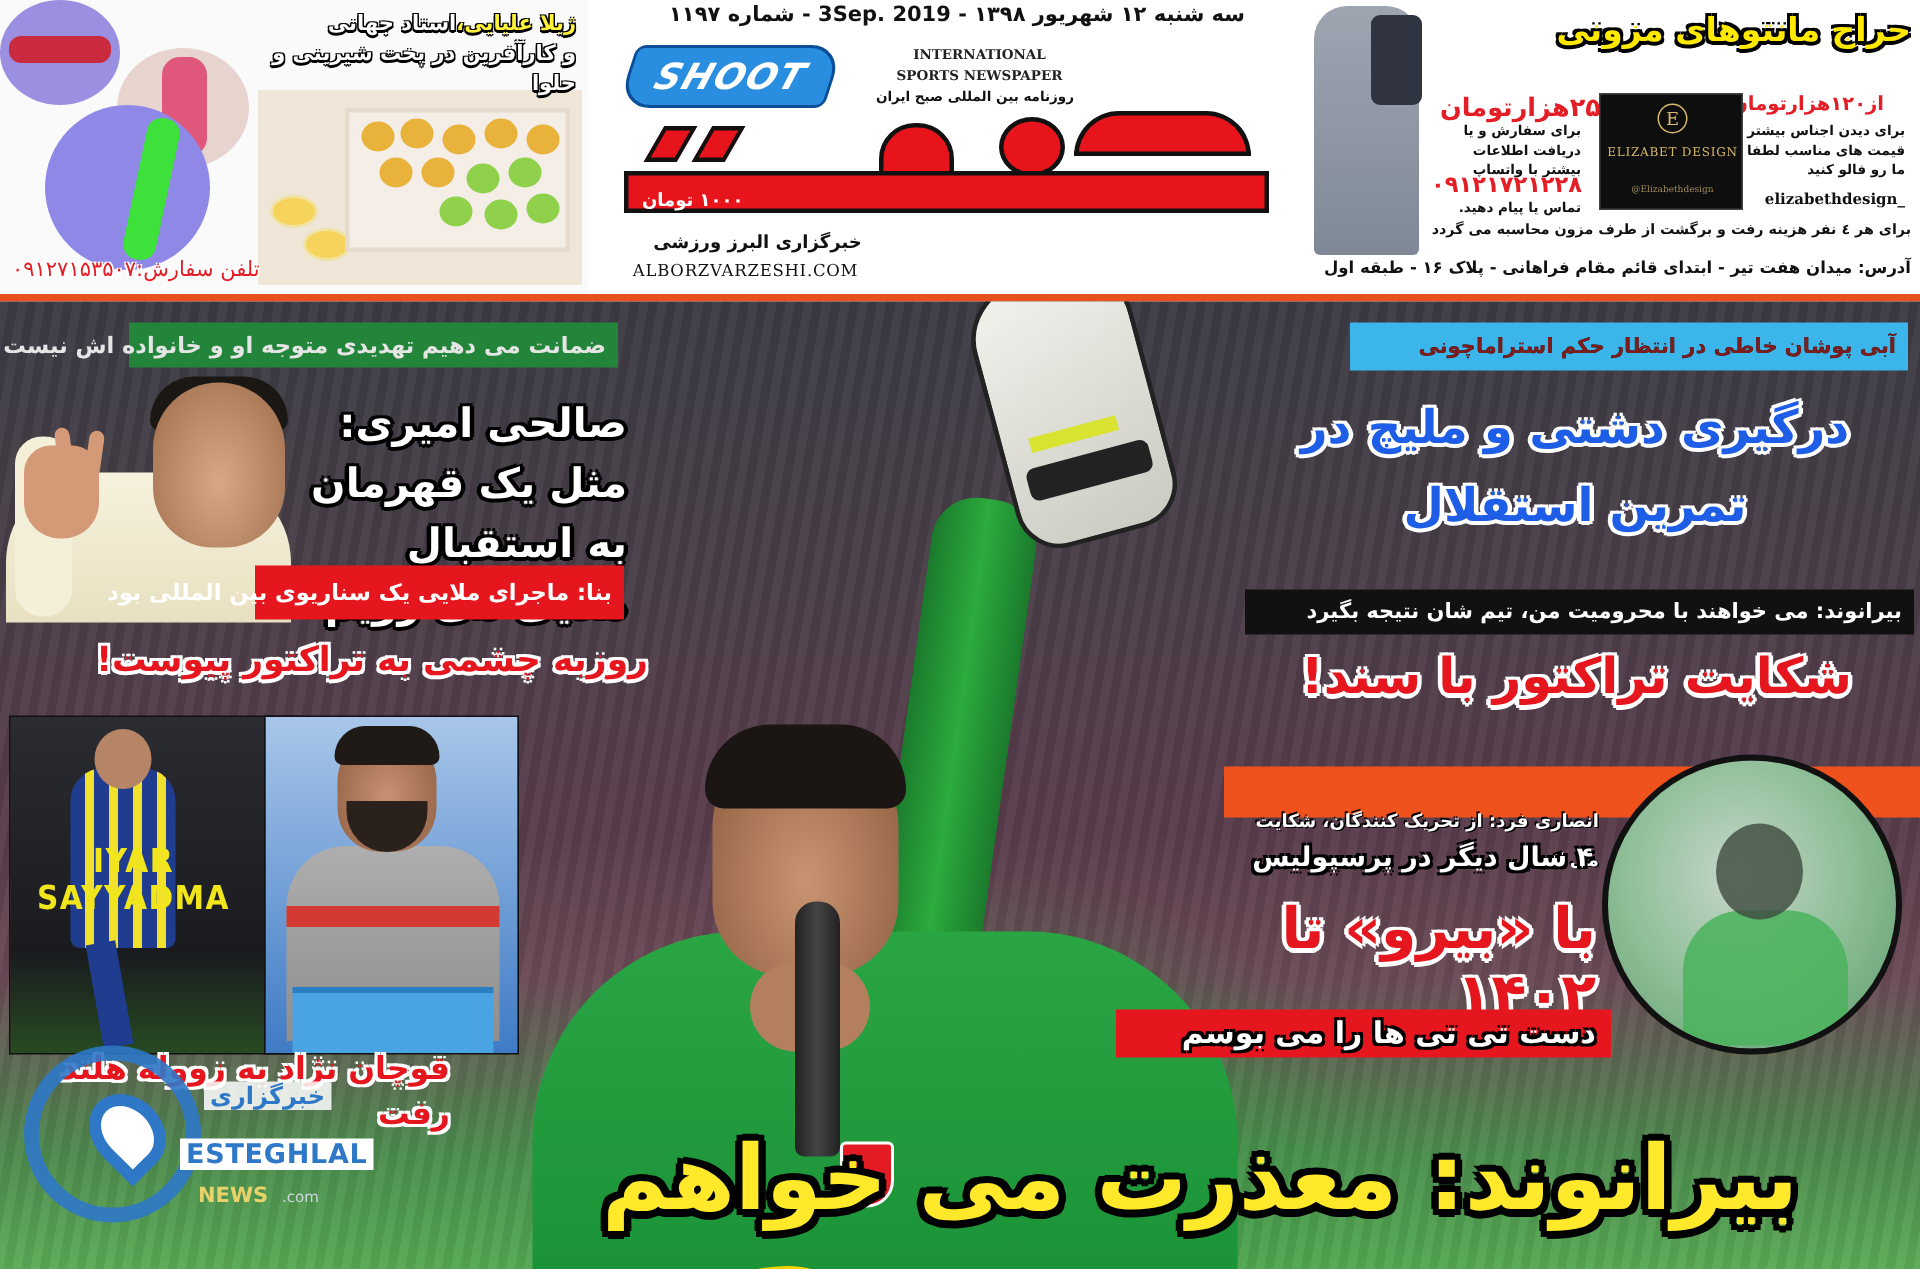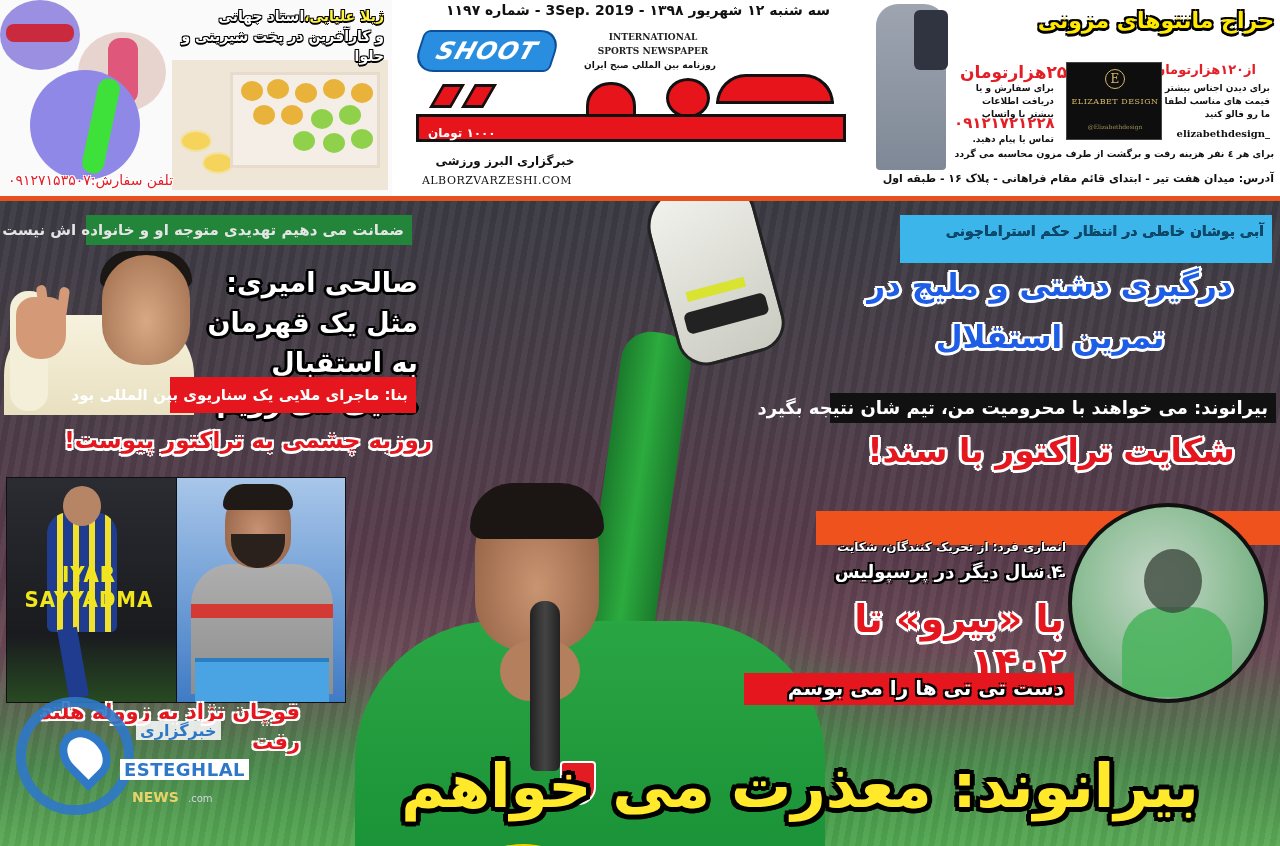--- a/index.html
+++ b/index.html
@@ -127,23 +127,23 @@
   
   .wm { position: absolute; left: 16px; top: 488px; width: 200px; height: 140px; }
   .wm-ring { position: absolute; left: 0; top: 8px; width: 118px; height: 118px; border-radius: 50%; border: 10px solid #2f78c8; opacity: 0.9; }
   .wm-pin { position: absolute; left: 46px; top: 38px; width: 46px; height: 56px; border: 8px solid #2f78c8; border-radius: 50% 50% 50% 0; transform: rotate(-45deg); background: #fff; }
   .wm-fa { position: absolute; left: 120px; top: 32px; direction: rtl; color: #2f78c8; font-weight: bold; font-size: 16px; background: rgba(255,255,255,0.85); padding: 0 4px; }
   .wm-en { position: absolute; left: 104px; top: 70px; color: #2f78c8; font-weight: bold; font-size: 18px; background: #fff; padding: 0 4px; letter-spacing: 0.5px; }
   .wm-news { position: absolute; left: 116px; top: 100px; color: #e8d36a; font-weight: bold; font-size: 14px; }
   .wm-com { position: absolute; left: 172px; top: 104px; color: #cfd7de; font-size: 10px; }
 
   
-  .r1-kicker { right: 8px; top: 14px; width: 372px; height: 48px; background: #3bb5ea; color: #0c4a6e; font-size: 14px; line-height: 32px; text-shadow: 0 0 0 #000; }
+  .r1-kicker { right: 8px; top: 14px; width: 372px; height: 32px; background: #3bb5ea; color: #7f1d1d; font-size: 14px; line-height: 32px; text-shadow: 0 0 0 #000; }
   .r1-title { position: absolute; right: 10px; top: 58px; width: 440px; direction: rtl; text-align: center; font-weight: bold; font-size: 31px; line-height: 52px; color: #1e5ee6; text-shadow: -2px -2px 0 #fff, 2px -2px 0 #fff, -2px 2px 0 #fff, 2px 2px 0 #fff, 0 3px 0 #fff, 3px 0 0 #fff, -3px 0 0 #fff; }
-  .r2-kicker { right: 4px; top: 192px; width: 446px; height: 30px; background: #111; color: #fff; font-size: 18px; line-height: 30px; }
+  .r2-kicker { right: 4px; top: 192px; width: 446px; height: 30px; background: #111; color: #fff; font-size: 14px; line-height: 30px; }
   .r2-title { position: absolute; right: 14px; top: 230px; width: 430px; direction: rtl; text-align: center; font-weight: bold; font-size: 33px; color: #e5161d; text-shadow: -2px -2px 0 #fff, 2px -2px 0 #fff, -2px 2px 0 #fff, 2px 2px 0 #fff, 0 3px 0 #fff, 3px 0 0 #fff, -3px 0 0 #fff; }
   .r3-band { position: absolute; left: 816px; top: 310px; width: 464px; height: 34px; background: #f0521d; }
   .r3-kicker { position: absolute; left: 820px; top: 314px; width: 246px; direction: rtl; text-align: right; color: #fff; font-weight: bold; font-size: 12px; line-height: 26px; text-shadow: -1px -1px 0 #000, 1px 1px 0 #000; margin-top: 19px; }
   .r3-circle { position: absolute; left: 1068px; top: 302px; width: 200px; height: 200px; border-radius: 50%; background: radial-gradient(ellipse at 45% 40%, #c6d6c9, #8fbf98 50%, #5c9b6a); border: 4px solid #111; overflow: hidden; }
   .r3-fig1 { position: absolute; left: 72px; top: 42px; width: 58px; height: 64px; background: #3d4a3f; border-radius: 50%; opacity: 0.8; }
   .r3-fig2 { position: absolute; left: 50px; top: 100px; width: 110px; height: 90px; background: #49b35c; border-radius: 40px 40px 0 0; opacity: 0.85; }
   .r3-line2 { position: absolute; left: 800px; top: 360px; width: 262px; direction: rtl; text-align: right; color: #fff; font-weight: bold; font-size: 18px; text-shadow: -2px -2px 0 #000, 2px -2px 0 #000, -2px 2px 0 #000, 2px 2px 0 #000; }
   .r3-title { position: absolute; left: 760px; top: 396px; width: 304px; direction: rtl; text-align: right; font-weight: bold; font-size: 38px; color: #e5161d; text-shadow: -2px -2px 0 #fff, 2px -2px 0 #fff, -2px 2px 0 #fff, 2px 2px 0 #fff, 0 3px 0 #fff, 3px 0 0 #fff, -3px 0 0 #fff; }
   .r4-band { position: absolute; left: 744px; top: 472px; width: 330px; height: 32px; background: #e5161d; }
   .r4-text { position: absolute; left: 744px; top: 470px; width: 320px; direction: rtl; text-align: right; font-weight: bold; font-size: 20px; line-height: 34px; color: #fff; text-shadow: -2px -2px 0 #000, 2px -2px 0 #000, -2px 2px 0 #000, 2px 2px 0 #000; }

